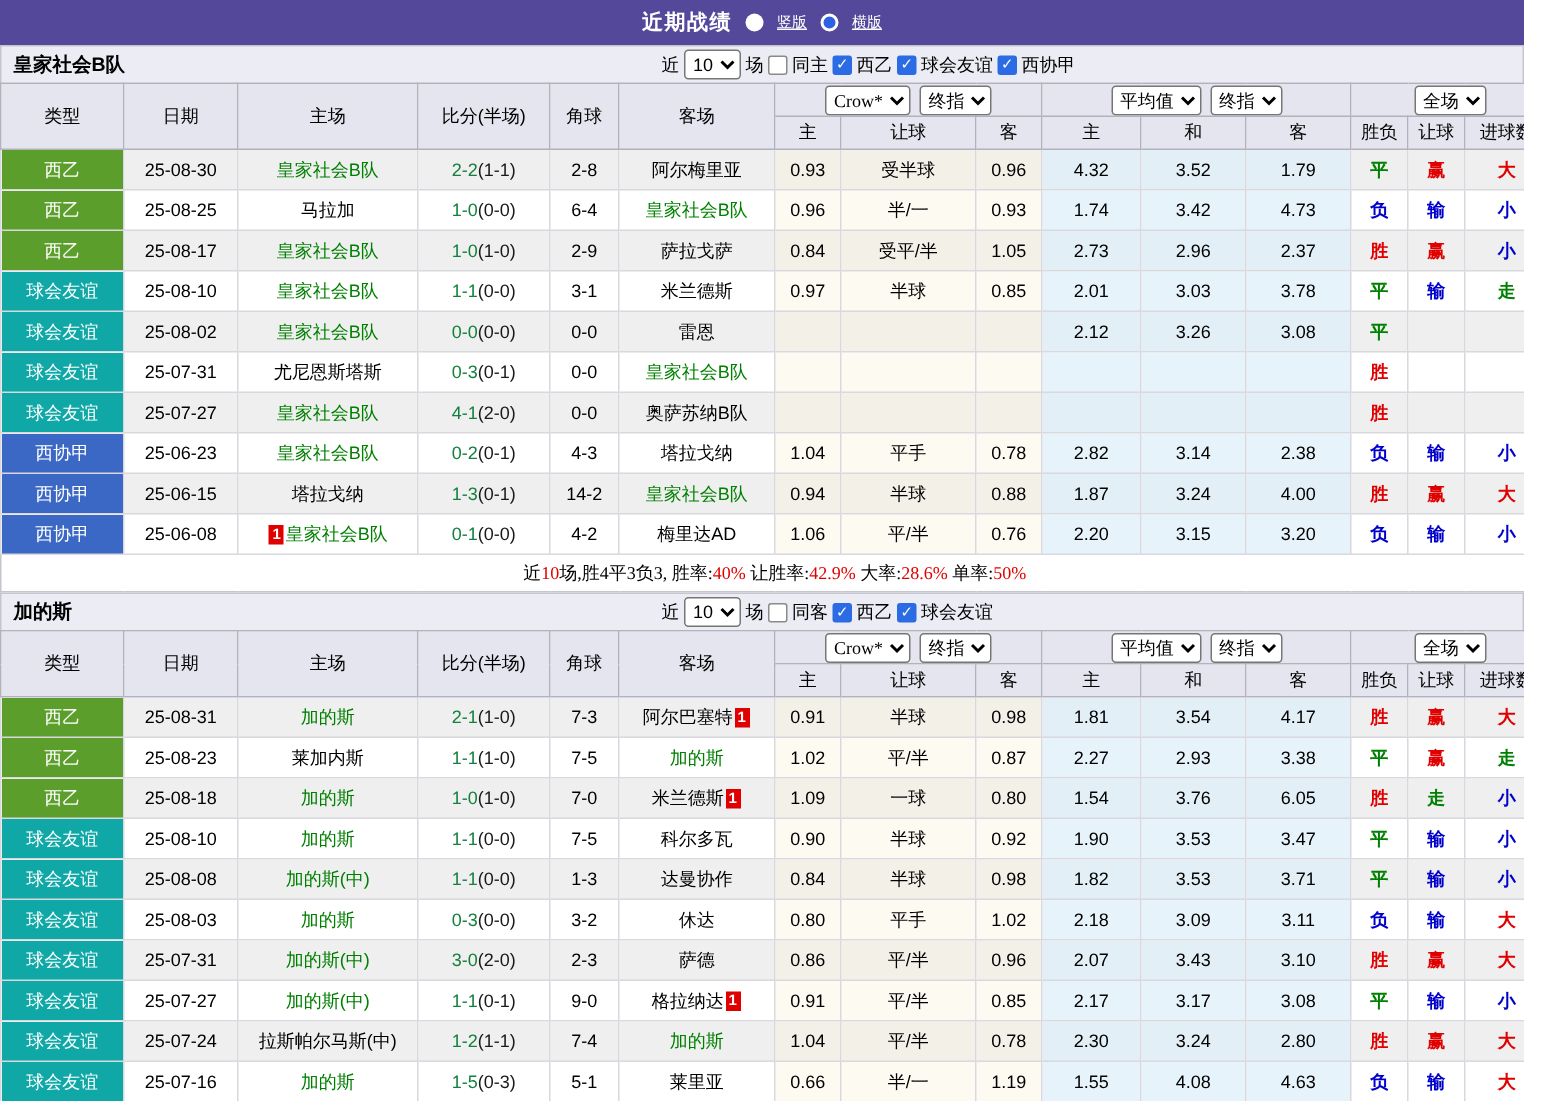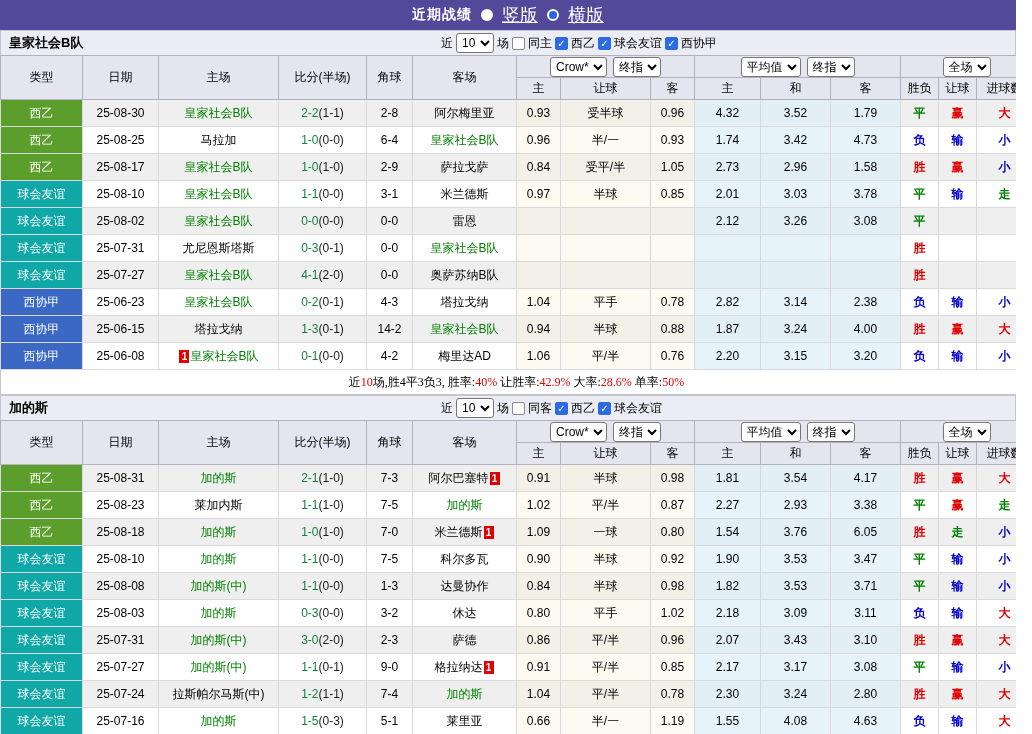--- a/index.html
+++ b/index.html
@@ -2,21 +2,21 @@
 <html><head>
 <meta charset="utf-8">
 <style>
   html,body{margin:0;padding:0;background:#fff;}
   body{font-family:"Liberation Sans","DejaVu Sans",sans-serif;}
   #page{width:1016px;height:734px;overflow:hidden;background:#fff;}
 
   
   .titlebar{height:30px;background:#54489B;display:flex;align-items:center;justify-content:center;gap:9px;color:#fff;}
   .tb-title{font-size:14px;font-weight:bold;letter-spacing:1px;}
-  .tb-label{font-size:18px;text-decoration:underline;cursor:pointer;}
+  .tb-label{font-size:10px;text-decoration:underline;cursor:pointer;}
   .rd{display:inline-block;width:12px;height:12px;border-radius:50%;background:#fff;box-sizing:border-box;vertical-align:middle;cursor:pointer;}
   .rd.on{background:#2E62E5;border:2px solid #fff;}
 
   
   .team-row{height:24px;background:#ECECF4;display:flex;align-items:center;font-size:12px;border-left:1px solid #C5C5CE;border-right:1px solid #C5C5CE;border-top:1px solid #C5C5CE;}
   .team-name{width:432px;padding-left:8px;font-weight:bold;font-size:13px;color:#000;white-space:nowrap;}
   .flt{display:flex;align-items:center;gap:3px;white-space:nowrap;}
   .flt .lab{color:#000;}
   select{font-family:inherit;font-size:12px;height:20px;background:#fff;border:1px solid #767676;border-radius:3px;padding:0 1px;cursor:pointer;}
   .ck{display:inline-block;width:13px;height:13px;box-sizing:border-box;background:#fff;border:1px solid #8a8a8a;border-radius:2px;vertical-align:middle;text-align:center;line-height:11px;font-size:10px;font-weight:bold;cursor:pointer;}
@@ -41,21 +41,21 @@
   .tm{cursor:pointer;}
   .sc-f{color:#15803d;}
   .sc-h{color:#1a1a1a;}
   td.res{font-weight:bold;}
   .r{color:#E00000;}
   .b{color:#0000CC;}
   .g{color:#008000;}
   .rc{display:inline-block;width:10px;height:13px;background:#E00000;color:#fff;font-size:10px;font-weight:bold;line-height:13px;text-align:center;vertical-align:middle;margin:0 1px;}
   tfoot td{height:24px;background:#fff;border:1px solid #C5C5CE;text-align:center;color:#000;font-family:Liberation Serif, serif;}
   tfoot .red{color:#E00000;}
-  .selwrap{display:flex;align-items:center;justify-content:center;gap:6px;}
+  .selwrap{display:flex;align-items:center;justify-content:center;gap:6px;font-family:Liberation Serif, serif;}
 </style>
 </head>
 <body>
 
 <div id="page">
   <div class="titlebar">
     <span class="tb-title">近期战绩</span>
     <span class="rd"></span>
     <span class="tb-label">竖版</span>
     <span class="rd on"></span>
@@ -174,21 +174,21 @@
             <td>25-08-17</td>
             <td><span><span class="tm hl">皇家社会B队</span></span></td>
             <td><span class="sc-f">1-0</span><span class="sc-h">(1-0)</span></td>
             <td>2-9</td>
             <td><span><span class="tm">萨拉戈萨</span></span></td>
             <td class="odds">0.84</td>
             <td class="odds">受平/半</td>
             <td class="odds">1.05</td>
             <td class="avg">2.73</td>
             <td class="avg">2.96</td>
-            <td class="avg">1.58</td>
+            <td class="avg">2.37</td>
             <td class="res r">胜</td>
             <td class="res r">赢</td>
             <td class="res b">小</td>
           </tr>
           <tr>
             <td class="badge teal">球会友谊</td>
             <td>25-08-10</td>
             <td><span><span class="tm hl">皇家社会B队</span></span></td>
             <td><span class="sc-f">1-1</span><span class="sc-h">(0-0)</span></td>
             <td>3-1</td>

